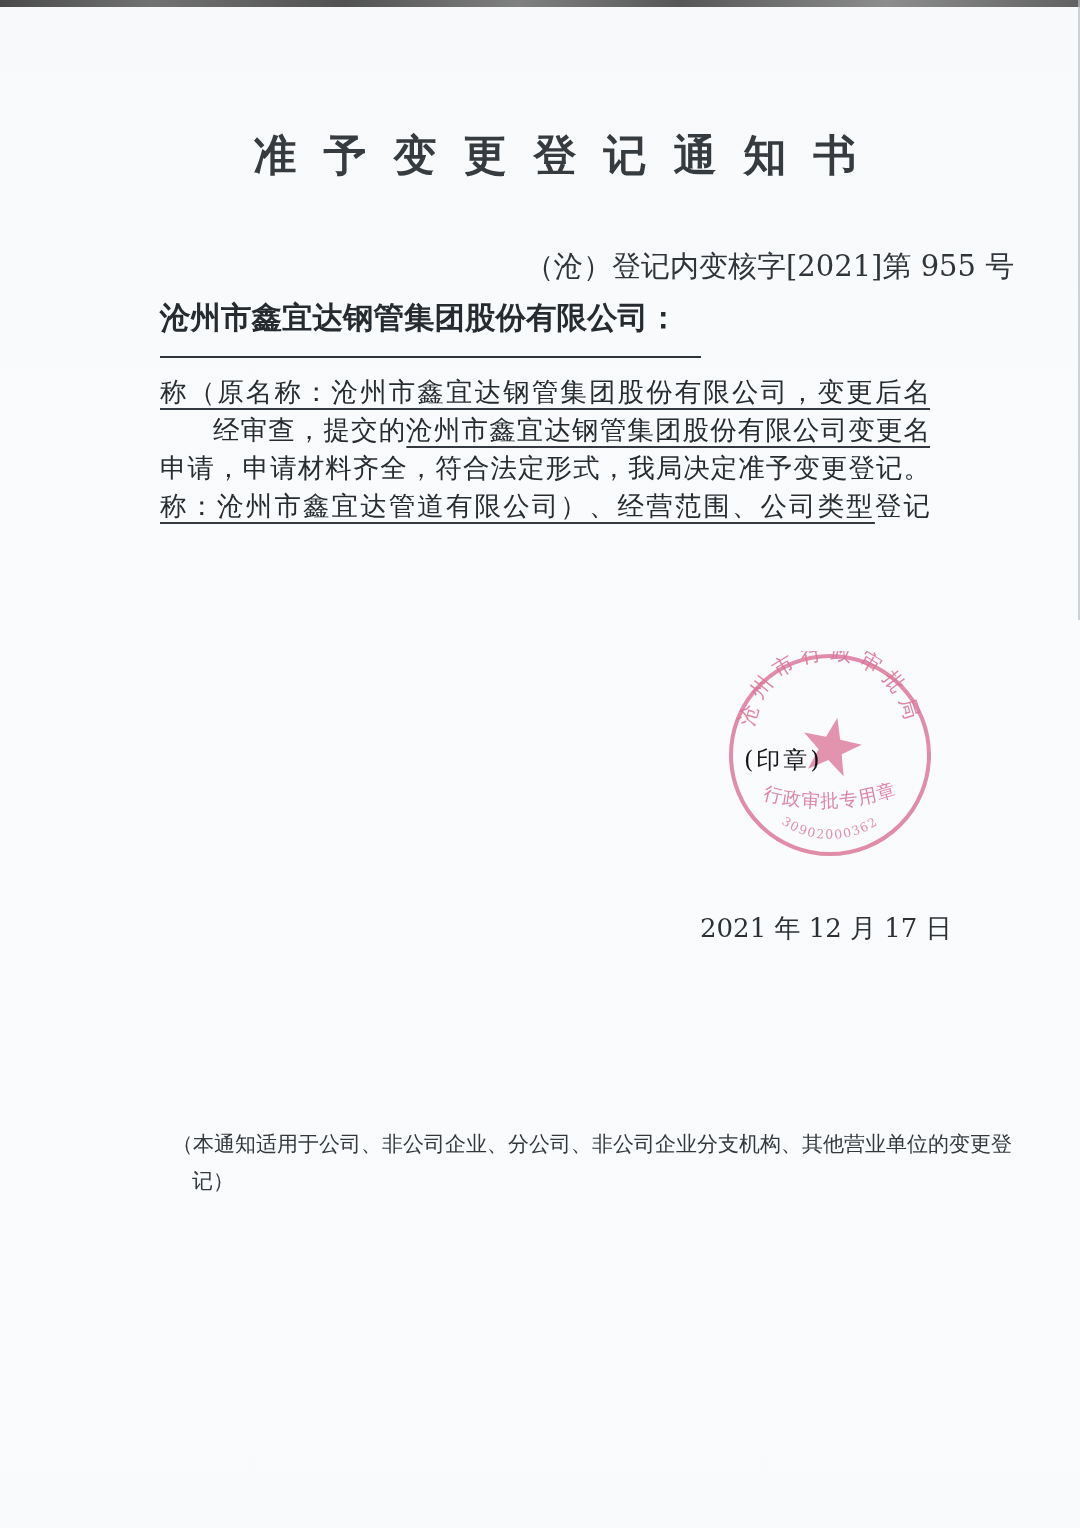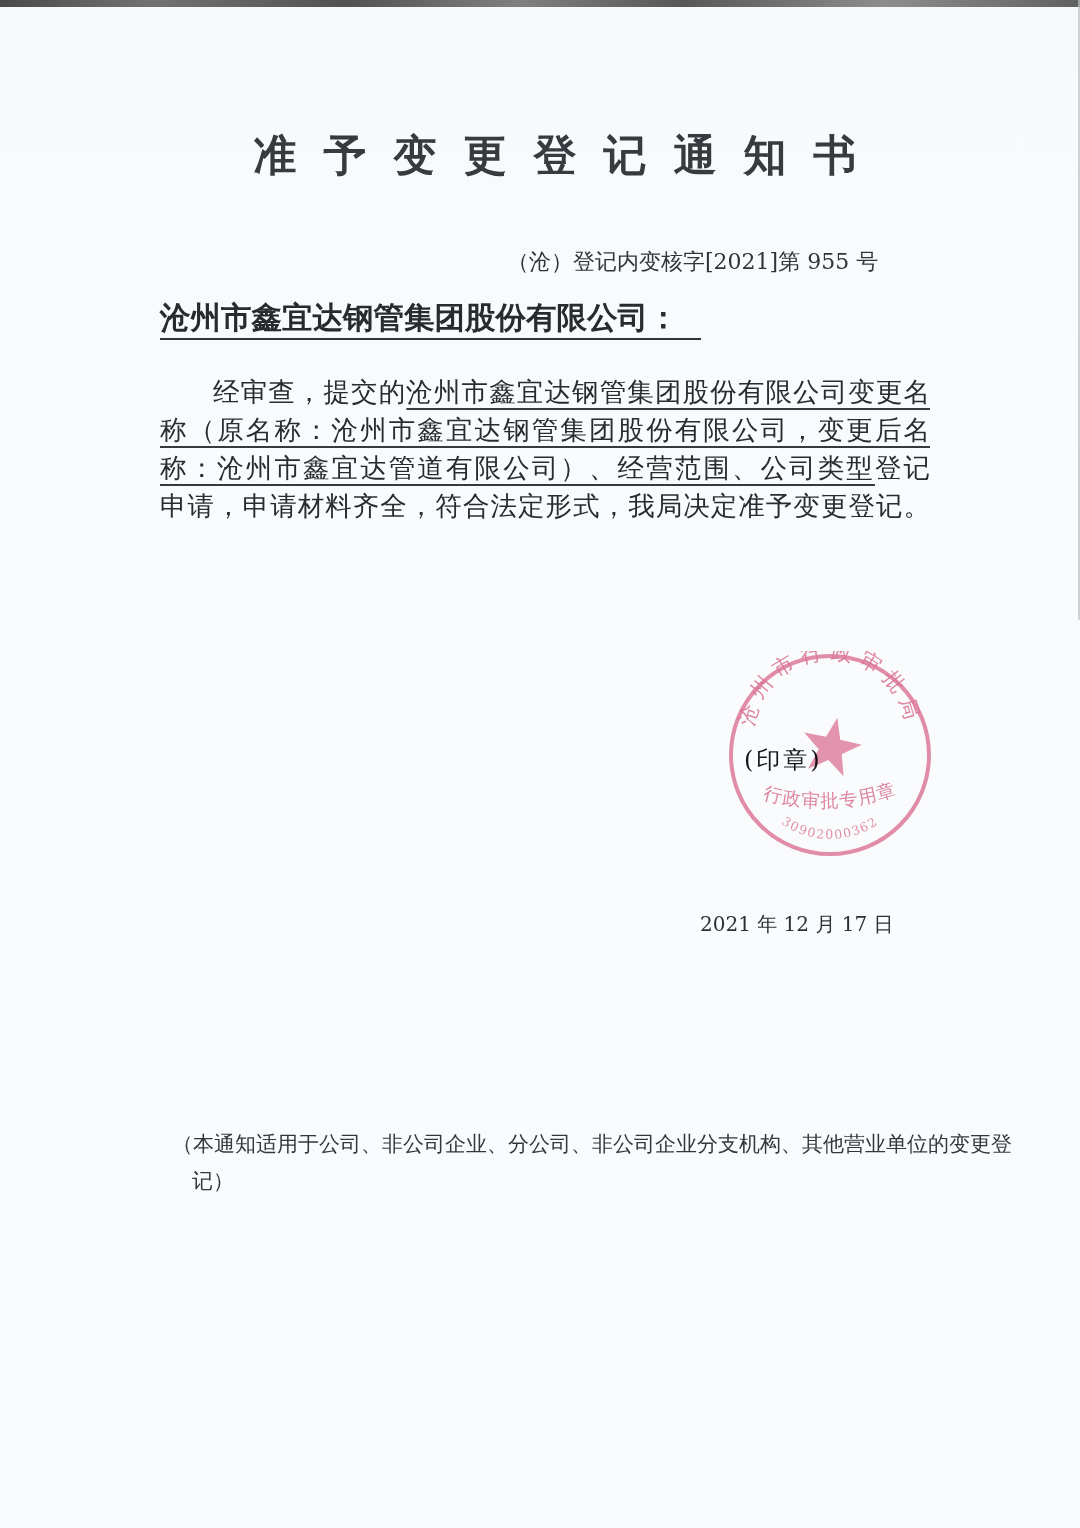--- a/index.html
+++ b/index.html
@@ -21,27 +21,27 @@
   .scan-strip-right {
     position: absolute; top: 0; right: 0; width: 2px; height: 620px;
     background: #b9c0c6; opacity: .7;
   }
   .title {
     position: absolute; top: 127px; left: 15px; width: 100%;
     text-align: center; font-size: 43px; font-weight: bold;
     letter-spacing: 6px; color: #363b3f; padding-left: 6px; box-sizing: border-box;
   }
   .ref {
-    position: absolute; top: 247px; left: 507px;
-    font-size: 22px; color: #30353a; white-space: nowrap;
+    position: absolute; top: 247px; left: 525px;
+    font-size: 29px; color: #30353a; white-space: nowrap;
   }
   .addr { position: absolute; top: 298px; left: 160px; }
   .addr-inner {
     font-size: 30.5px; font-weight: bold; color: #262b2f;
-    border-bottom: 2px solid #2f353a; padding: 0 22px 3px 0; white-space: nowrap;
+    border-bottom: 2px solid #2f353a; padding: 0 22px 21px 0; white-space: nowrap;
   }
   .body { position: absolute; top: 373px; left: 160px; width: 770px;
     font-size: 26.5px; line-height: 38px; color: #272c30; }
   .bl { text-align: justify; text-align-last: justify; }
   .bl.indent { text-indent: 2em; }
   .bl.last { text-align-last: left; }
   .u {
     text-decoration-line: underline;
     text-decoration-thickness: 2px;
     text-underline-offset: 7px;
@@ -56,21 +56,21 @@
     mix-blend-mode: multiply; opacity: .92;
   }
   .seal .ring { fill: none; stroke: #dd6a8d; stroke-width: 4; opacity: .82; }
   .seal .star { fill: #e27fa0; opacity: .9; }
   .seal text { fill: #dc6a8e; font-family: "DejaVu Serif", "Liberation Serif", serif; }
   .seal .st-top { font-size: 21px; letter-spacing: 7px; opacity: .88; }
   .seal .st-mid { font-size: 18.5px; letter-spacing: 1px; opacity: .88; }
   .seal .st-num { font-size: 12.5px; letter-spacing: 1.5px; opacity: .8; }
   .date {
     position: absolute; left: 700px; top: 911px;
-    font-size: 20px; color: #2b3135; white-space: nowrap;
+    font-size: 26px; color: #2b3135; white-space: nowrap;
   }
   .footnote {
     position: absolute; left: 172px; top: 1126px; width: 830px;
     font-size: 21px; line-height: 37px; color: #33383c;
   }
   .footnote .fn-l { white-space: nowrap; }
   .footnote .fn2 { padding-left: 20px; }
 </style>
 </head>
 <body>
@@ -81,24 +81,24 @@
 
   <div class="title">准 予 变 更 登 记 通 知 书</div>
 
   <div class="ref">（沧）登记内变核字[2021]第 955 号</div>
 
   <div class="addr">
     <span class="addr-inner">沧州市鑫宜达钢管集团股份有限公司：</span>
   </div>
 
   <div class="body">
+    <div class="bl"><span class="u">称（原名称：沧州市鑫宜达钢管集团股份有限公司，变更后名</span></div>
     <div class="bl indent"><span>经审查，提交的</span><span class="u">沧州市鑫宜达钢管集团股份有限公司变更名</span></div>
-    <div class="bl"><span class="u">称（原名称：沧州市鑫宜达钢管集团股份有限公司，变更后名</span></div>
+    <div class="bl"><span>申请，申请材料齐全，符合法定形式，我局决定准予变更登记。</span></div>
     <div class="bl"><span class="u">称：沧州市鑫宜达管道有限公司）、经营范围、公司类型</span><span>登记</span></div>
-    <div class="bl"><span>申请，申请材料齐全，符合法定形式，我局决定准予变更登记。</span></div>
   </div>
 
   <div class="seal-ph">(印章)</div>
 
   <svg class="seal" width="208" height="208" viewBox="0 0 208 208" aria-hidden="true">
     <defs>
       <path id="arcTop" d="M 27.6,94.6 A 77,77 0 1 1 180.4,94.6"></path>
       <path id="arcMid" d="M 38,148 Q 104,166 170,144"></path>
       <path id="arcBot" d="M 52.3,170.2 A 84,84 0 0 0 155.7,170.2"></path>
     </defs>

